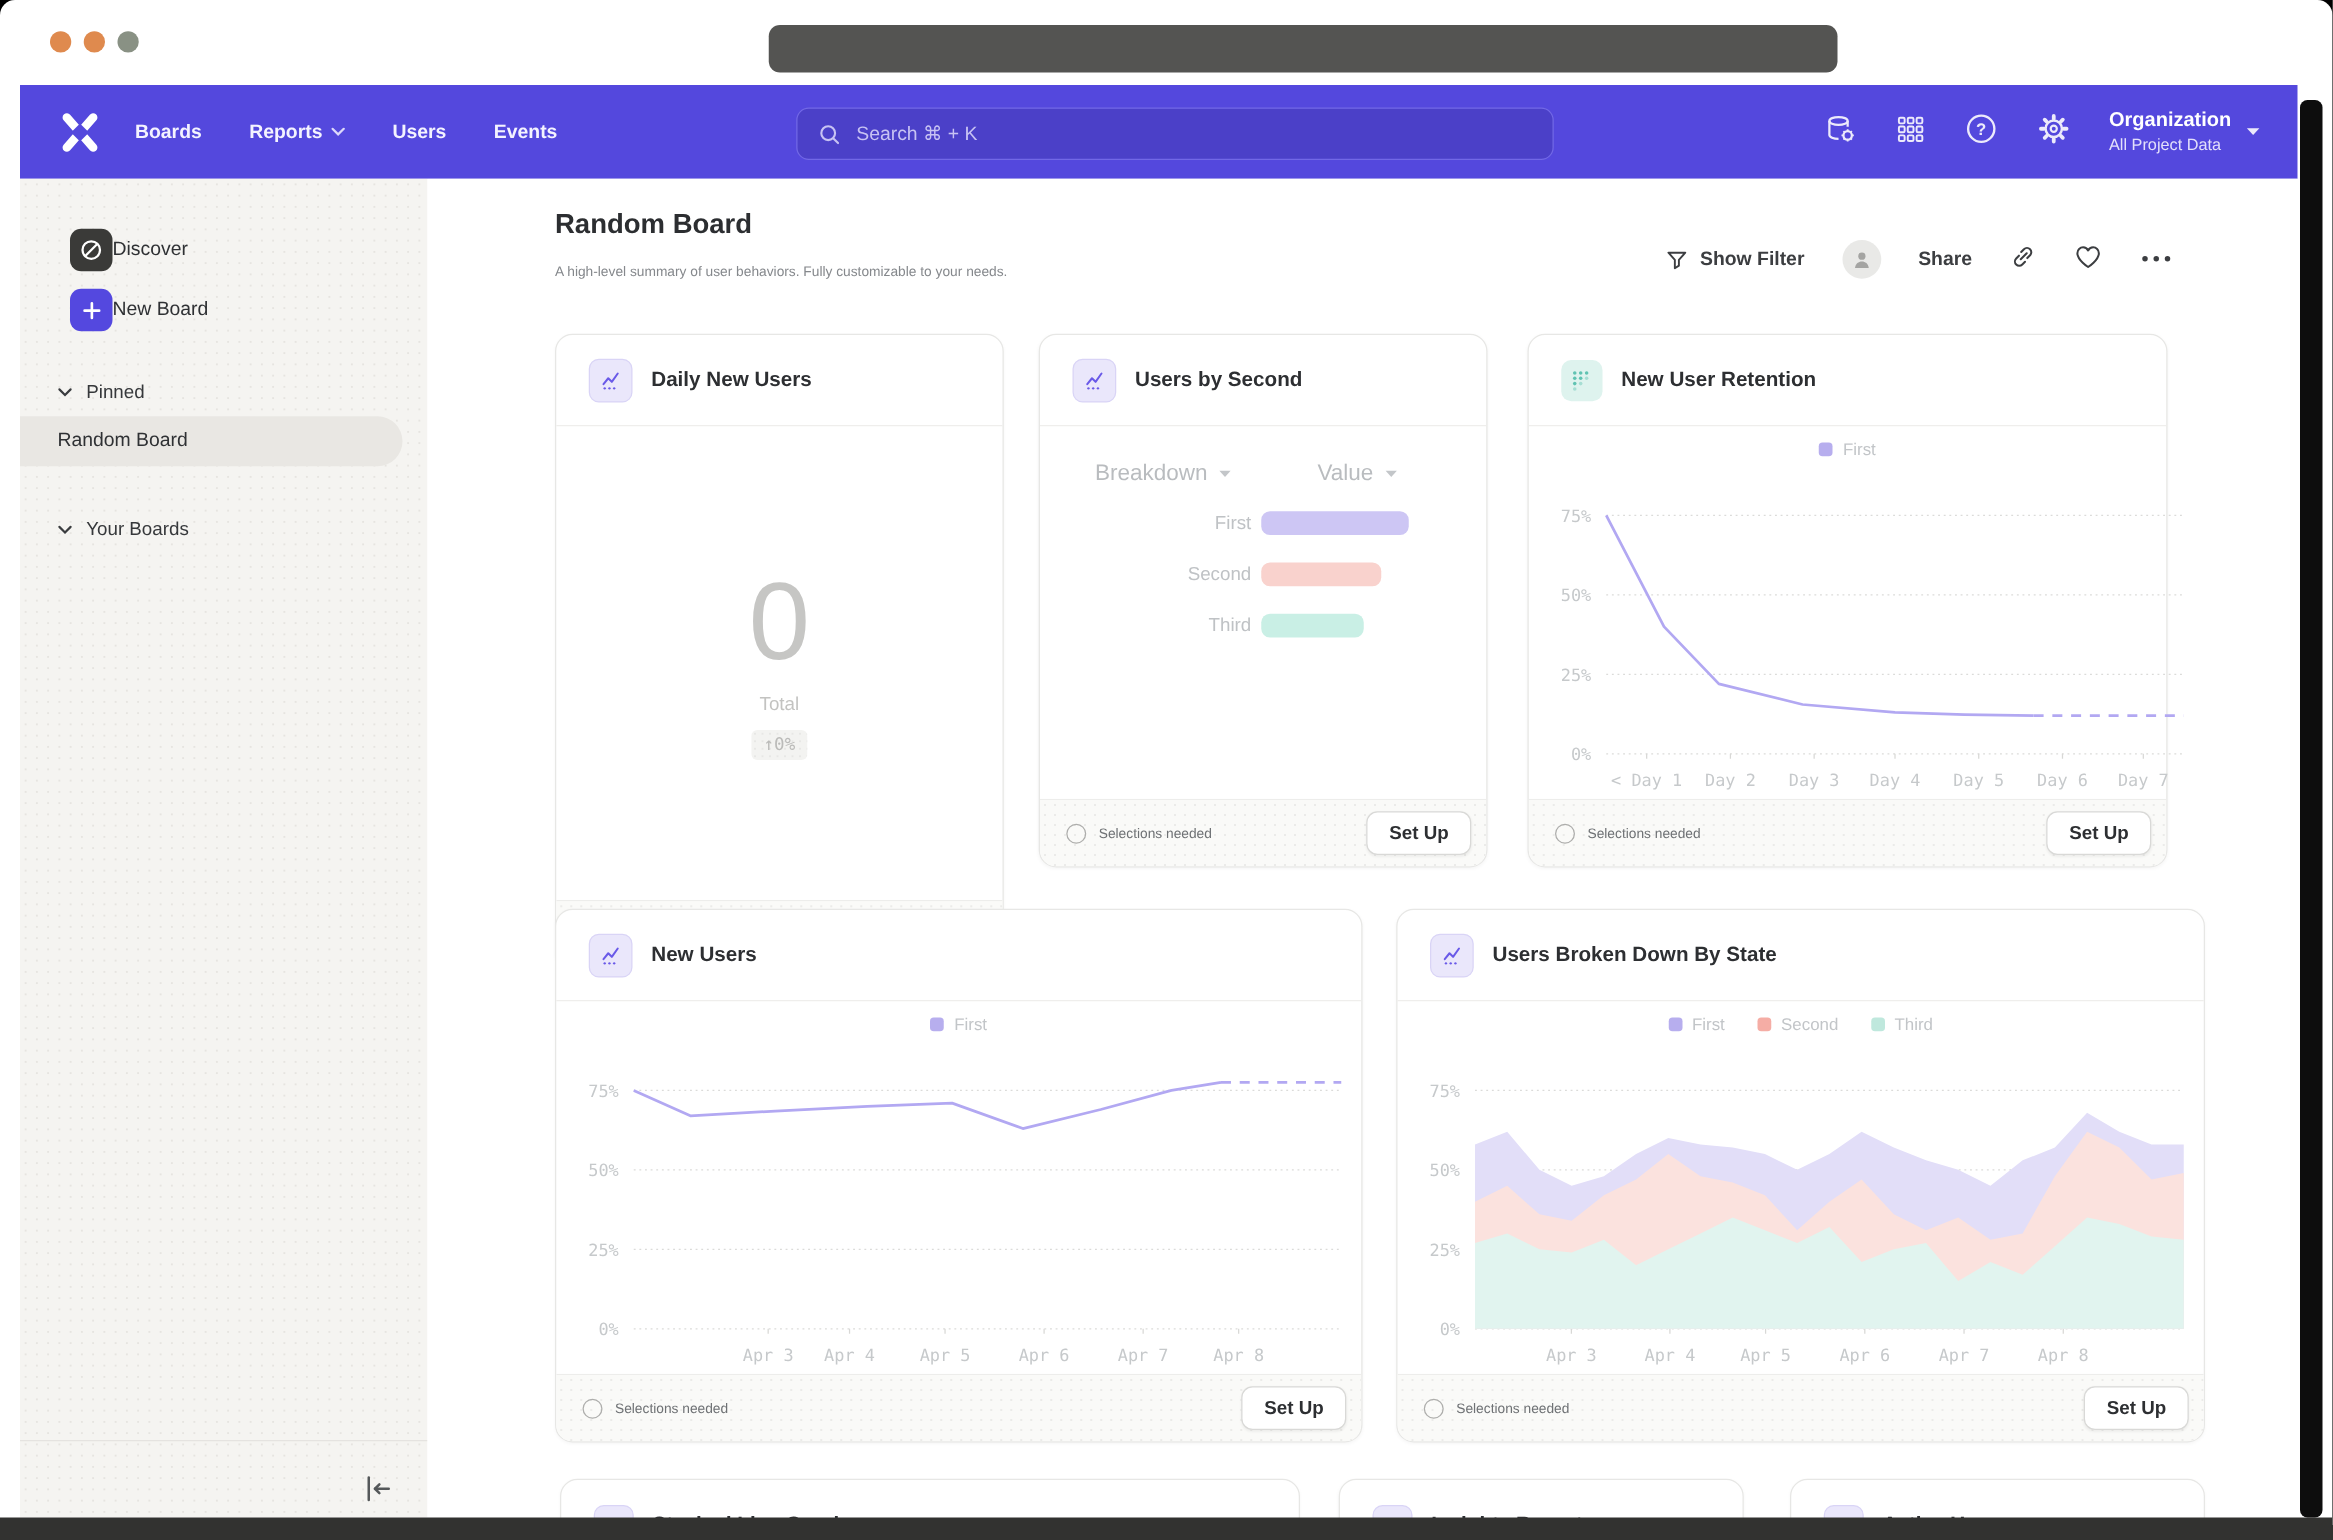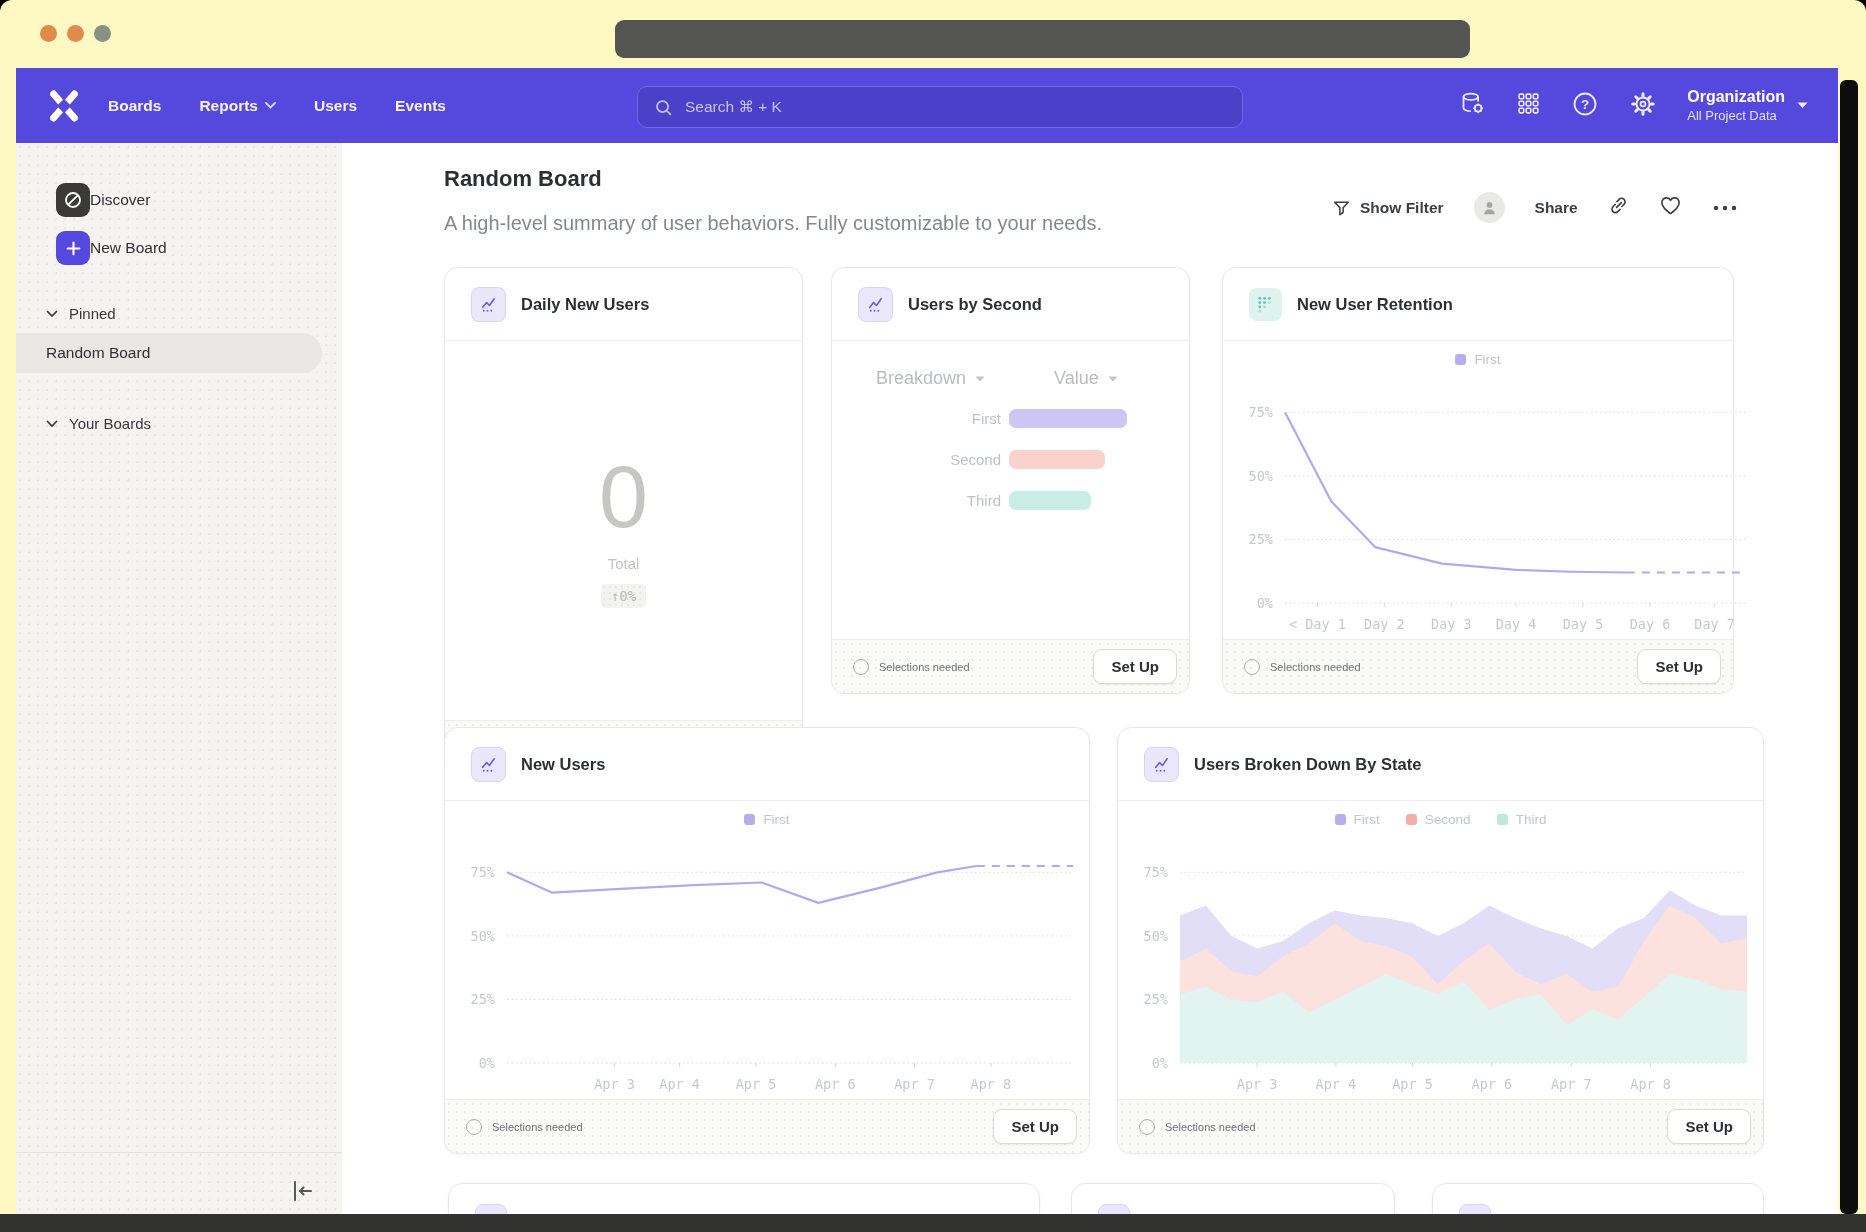--- a/index.html
+++ b/index.html
@@ -1,16 +1,16 @@
 <!DOCTYPE html>
 <html><head>
 <meta charset="utf-8">
 <style>
   html,body{margin:0;padding:0;background:#000;}
-  .root{position:relative;width:1866px;height:1232px;background:#fef9c3;border-radius:12px 12px 0 0;overflow:hidden;
+  .root{position:relative;width:1866px;height:1232px;background:#ffffff;border-radius:12px 12px 0 0;overflow:hidden;
         font-family:"Liberation Sans",sans-serif;-webkit-font-smoothing:antialiased;}
   .abs{position:absolute;}
   
   .traffic{width:17px;height:17px;border-radius:50%;}
   .urlbar{background:#545452;border-radius:9px;}
   
   .navbar{background:#5448dd;display:flex;align-items:center;}
   .nav-item{color:#f4f3ff;font-size:15.5px;font-weight:600;display:flex;align-items:center;gap:7px;cursor:pointer;}
   .searchbox{background:#4b40c8;border:1px solid #7268e6;border-radius:10px;display:flex;align-items:center;gap:12px;padding:0 16px;box-sizing:border-box;}
   .searchbox span{color:#c7c2f3;font-size:15.5px;}
@@ -19,21 +19,21 @@
   .org-sub{color:#e3e0fb;font-size:13px;line-height:17px;}
   
   .sidebar{background:#f5f4f1;background-image:radial-gradient(#e6e4e0 1px,transparent 1px);background-size:9px 9px;}
   .side-row{position:absolute;display:flex;align-items:center;left:40px;cursor:pointer;}
   .tilebtn{width:34px;height:34px;border-radius:9px;display:flex;align-items:center;justify-content:center;flex:0 0 auto;}
   .side-label{font-size:15.5px;color:#2f3134;font-weight:500;}
   .side-head{font-size:15px;color:#36383b;font-weight:500;display:flex;align-items:center;gap:11px;cursor:pointer;}
   .pill{background:#e9e7e3;border-radius:0 20px 20px 0;display:flex;align-items:center;}
   
   .page-title{font-size:22px;font-weight:700;color:#2c2e31;}
-  .page-sub{font-size:20px;color:#85888c;}
+  .page-sub{font-size:11px;color:#85888c;}
   .act{display:flex;align-items:center;gap:9px;color:#3c3e41;font-size:15.5px;font-weight:600;cursor:pointer;}
   
   .card{background:#fff;border:1px solid #e7e7e5;border-radius:14px;box-shadow:0 1px 3px rgba(0,0,0,.04);box-sizing:border-box;}
   .card-head{height:72px;display:flex;align-items:center;gap:15px;padding:0 26px;border-bottom:1px solid #efeeec;}
   .card-title{font-size:16.5px;font-weight:700;color:#2d2f32;}
   .tile-sm{width:33px;height:33px;border-radius:8px;display:flex;align-items:center;justify-content:center;flex:0 0 auto;}
   .tile-purple{background:#eae7fb;border:1px solid #d9d4f6;}
   .tile-mint{background:#def3ee;}
   .card-foot{position:absolute;left:0;right:0;bottom:0;height:54px;background:#fafaf8;
              background-image:radial-gradient(#ebebe9 1px,transparent 1px);background-size:8px 8px;

